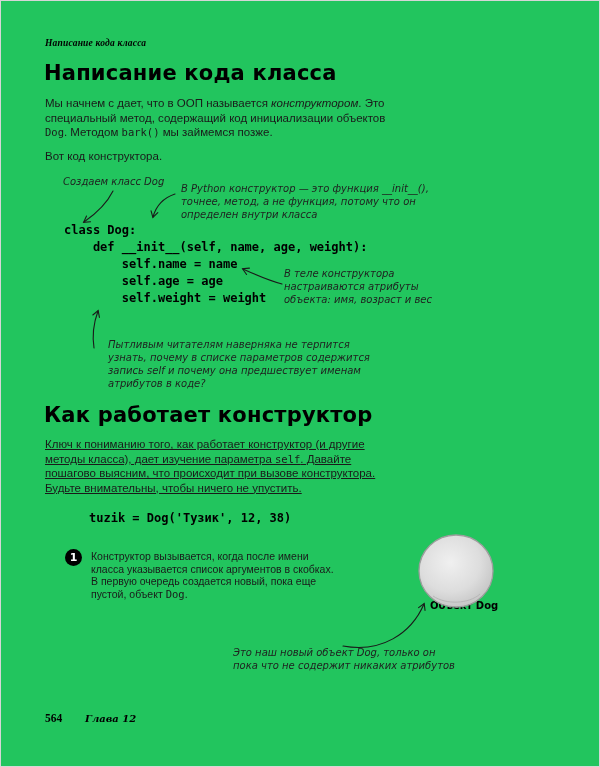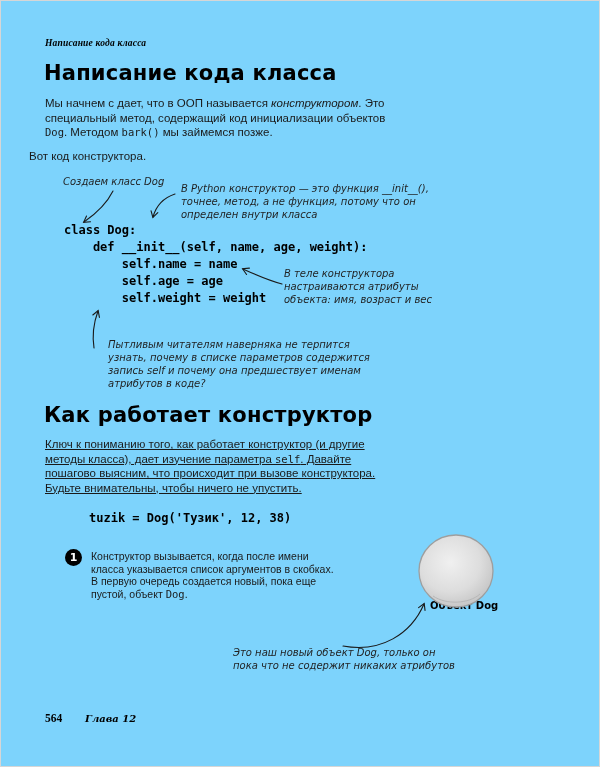--- a/index.html
+++ b/index.html
@@ -1,20 +1,20 @@
 <!DOCTYPE html>
 <html><head>
 <meta charset="utf-8">
 <style>
   * { margin:0; padding:0; box-sizing:border-box; }
   html,body { background:#ffffff; }
   body { font-family:"Liberation Sans", sans-serif; color:#121212; }
   .page {
     position:relative; width:600px; height:767px; margin:0 auto;
-    background:#7dd3fc; border:1px solid #d6d6d6; overflow:hidden;
+    background:#22c55e; border:1px solid #d6d6d6; overflow:hidden;
   }
   .abs { position:absolute; }
   .running-header { font:italic 700 9.5px "Liberation Serif", serif; letter-spacing:.2px; color:#000; }
   .big-heading { font-family:"DejaVu Sans", sans-serif; font-weight:800; font-size:21px; letter-spacing:.2px; color:#000; }
   .body-text { font-size:11.5px; line-height:14.5px; color:#1a1a1a; }
   .body-text em { font-style:italic; }
   .imono { font-family:"DejaVu Sans Mono", monospace; font-size:10.5px; }
   .lead-text { font-size:11.5px; color:#1a1a1a; }
   .code { font-family:"DejaVu Sans Mono", monospace; font-weight:700; font-size:12px; line-height:17px; white-space:pre; color:#000; }
   .hand { font:italic 10px/13px "DejaVu Sans", sans-serif; white-space:pre-line; color:#1f1f1f; }
@@ -32,21 +32,21 @@
 <body>
 
 <div class="page">
 
   <div class="abs running-header" style="left:44px; top:37px;">Написание кода класса</div>
 
   <div class="abs big-heading" style="left:43px; top:60px;">Написание кода класса</div>
 
   <p class="abs body-text" style="left:44px; top:95px; width:350px;"><span>Мы начнем с дает, что в ООП называется </span><em>конструктором</em><span>. Это специальный метод, содержащий код инициализации объектов </span><span class="imono">Dog</span><span>. Методом </span><span class="imono">bark()</span><span> мы займемся позже.</span></p>
 
-  <div class="abs lead-text" style="left:28px; top:149px;">Вот код конструктора.</div>
+  <div class="abs lead-text" style="left:44px; top:149px;">Вот код конструктора.</div>
 
   <div class="abs hand" style="left:62px; top:174px;">Создаем класс Dog</div>
 
   <div class="abs hand" style="left:180px; top:181px; width:250px;">В Python конструктор — это функция __init__(),
 точнее, метод, а не функция, потому что он
 определен внутри класса</div>
 
   <pre class="abs code" style="left:63px; top:221px;">class Dog:
     def __init__(self, name, age, weight):
         self.name = name

